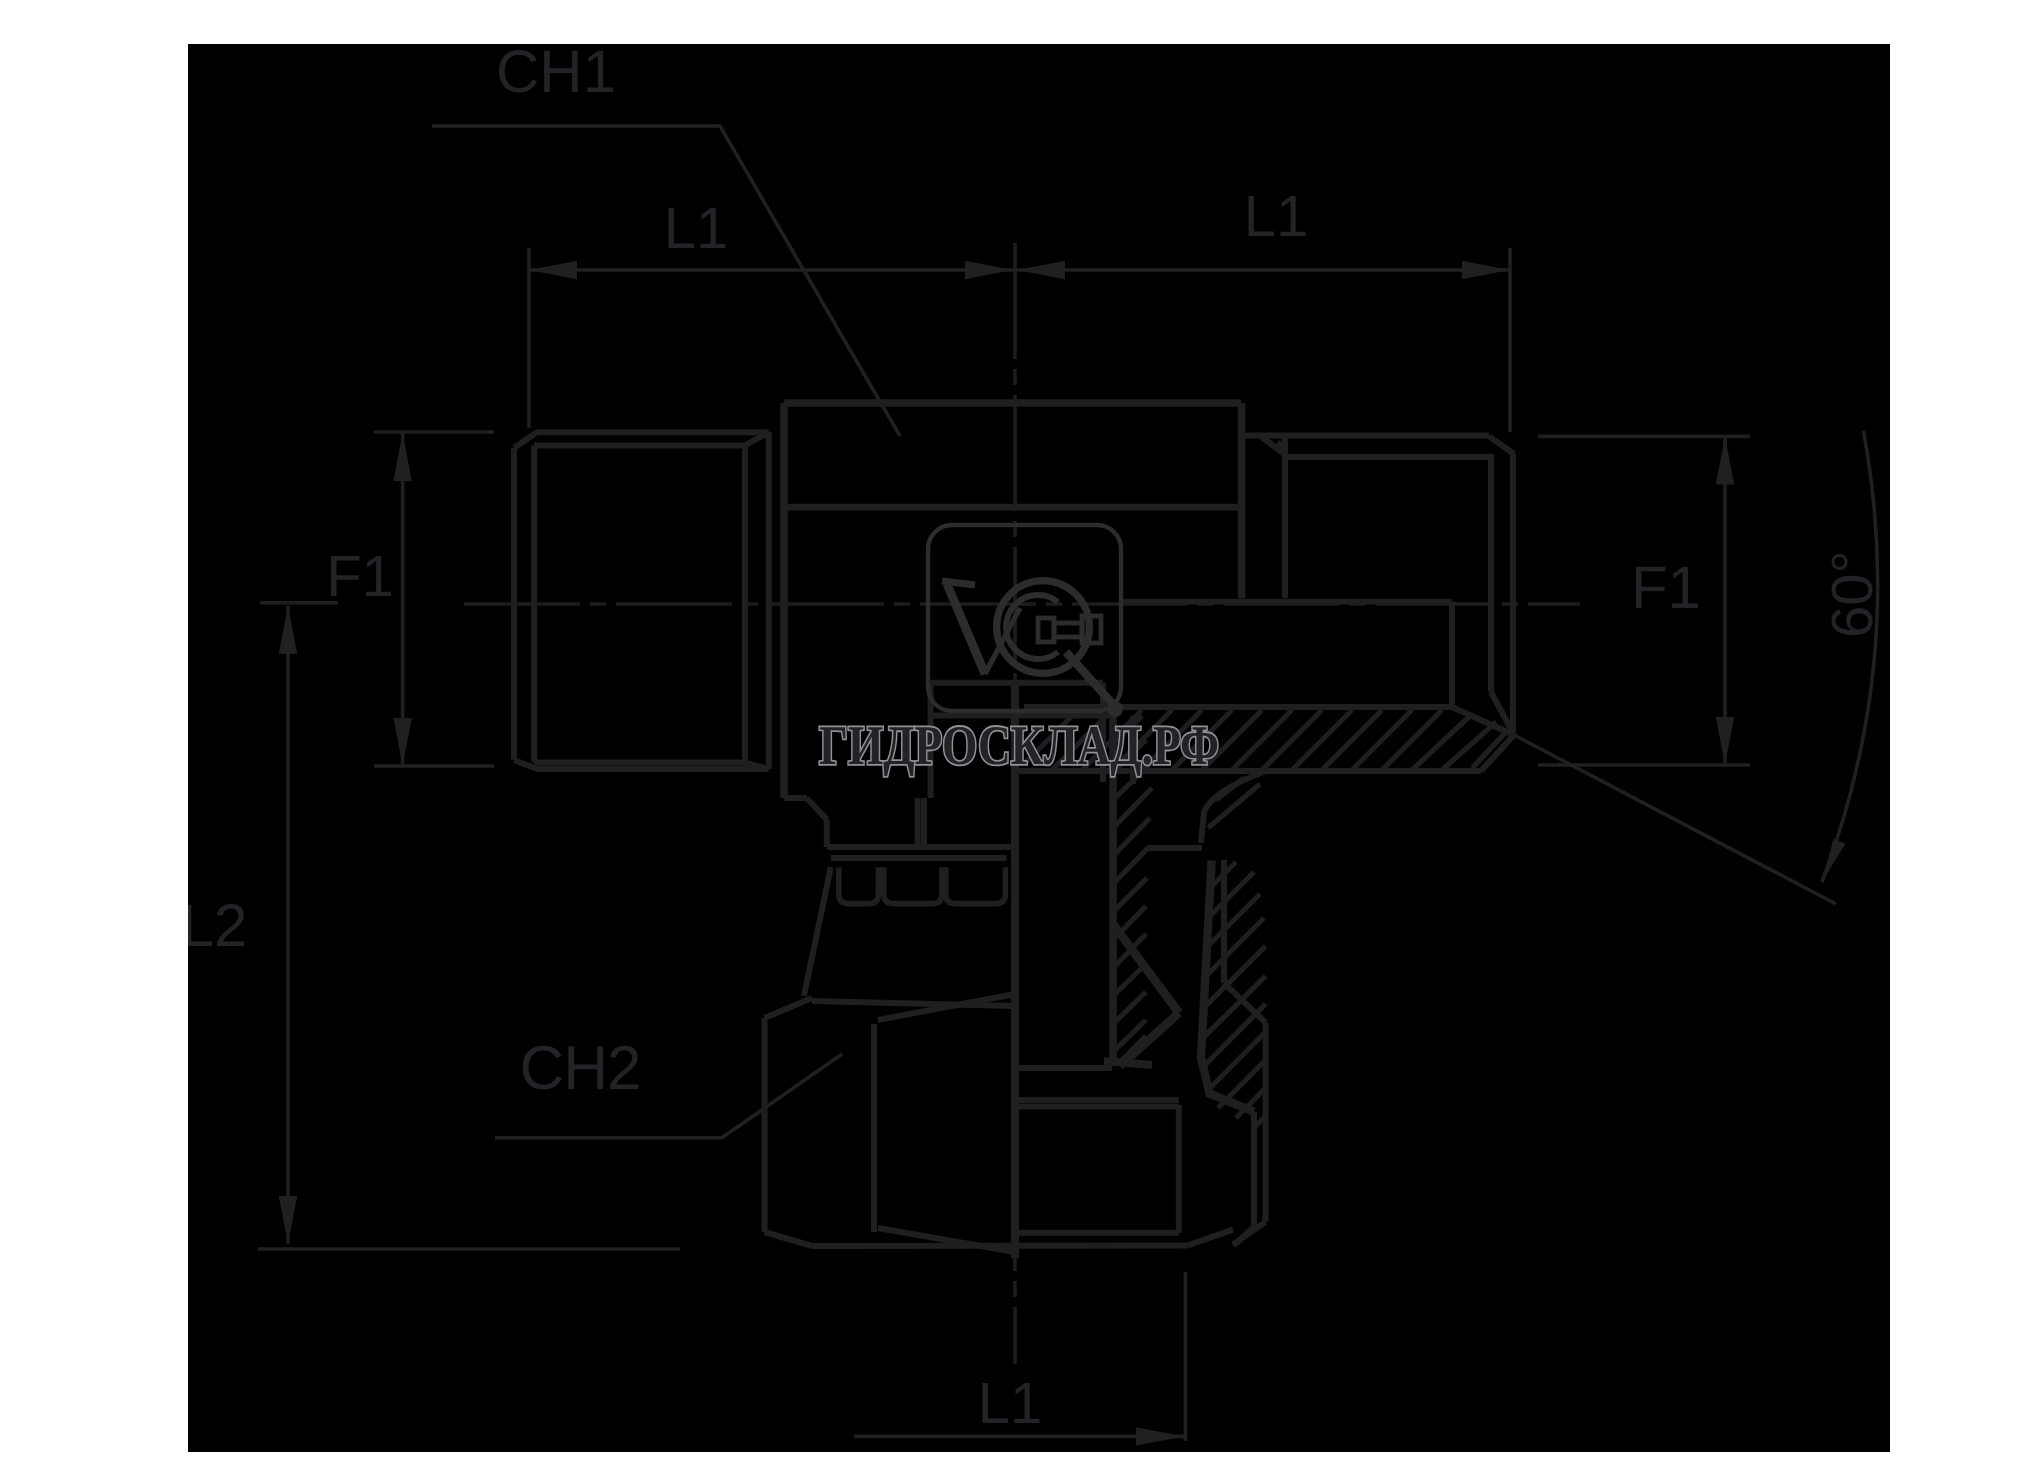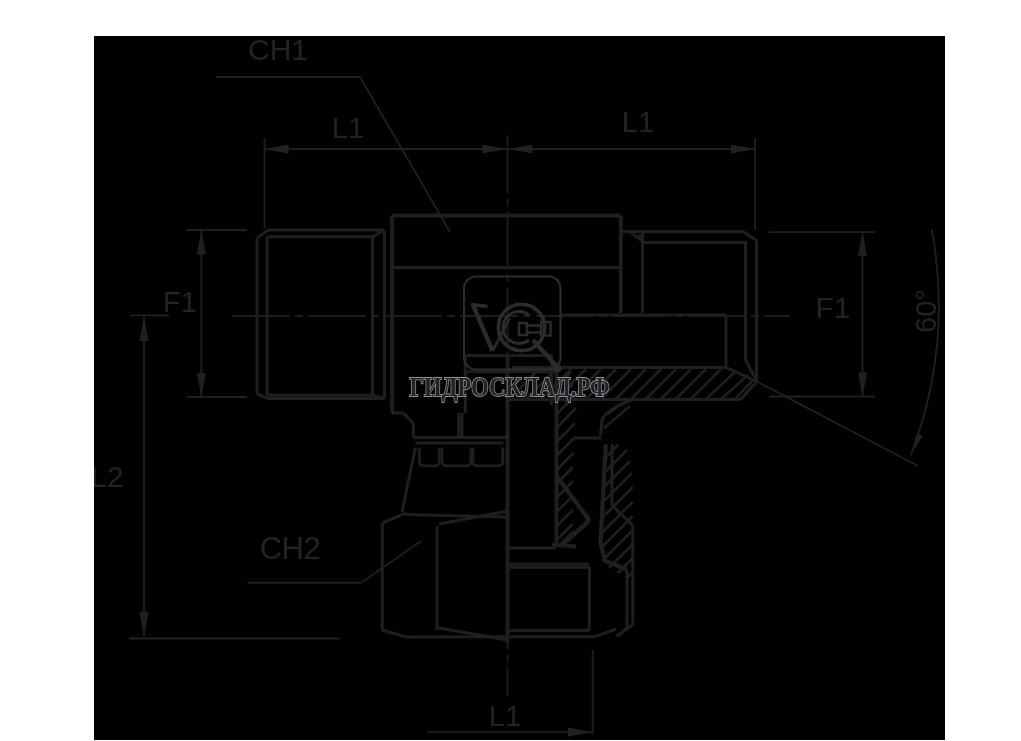--- a/index.html
+++ b/index.html
@@ -1,16 +1,16 @@
 <!DOCTYPE html>
 <html><head>
 <meta charset="utf-8">
 <style>
   html,body{margin:0;padding:0;background:#ffffff;width:1021px;height:741px;overflow:hidden;-webkit-font-smoothing:antialiased;}
-  #plate{position:absolute;left:94px;top:36px;width:851px;height:704px;background:#000000;}
+  #plate{position:absolute;left:94px;top:22px;width:851px;height:704px;background:#000000;}
   svg{position:absolute;left:0;top:0;}
   text{font-family:"Liberation Sans",sans-serif;fill:#242226;}
   .wm{font-family:"Liberation Serif",serif;}
 </style>
 </head>
 <body>
 
 <div id="plate">
 <svg width="851" height="704" viewBox="94 22 851 704">
   <g stroke="#1f1e20" stroke-width="3.0" fill="none" stroke-linecap="butt">

